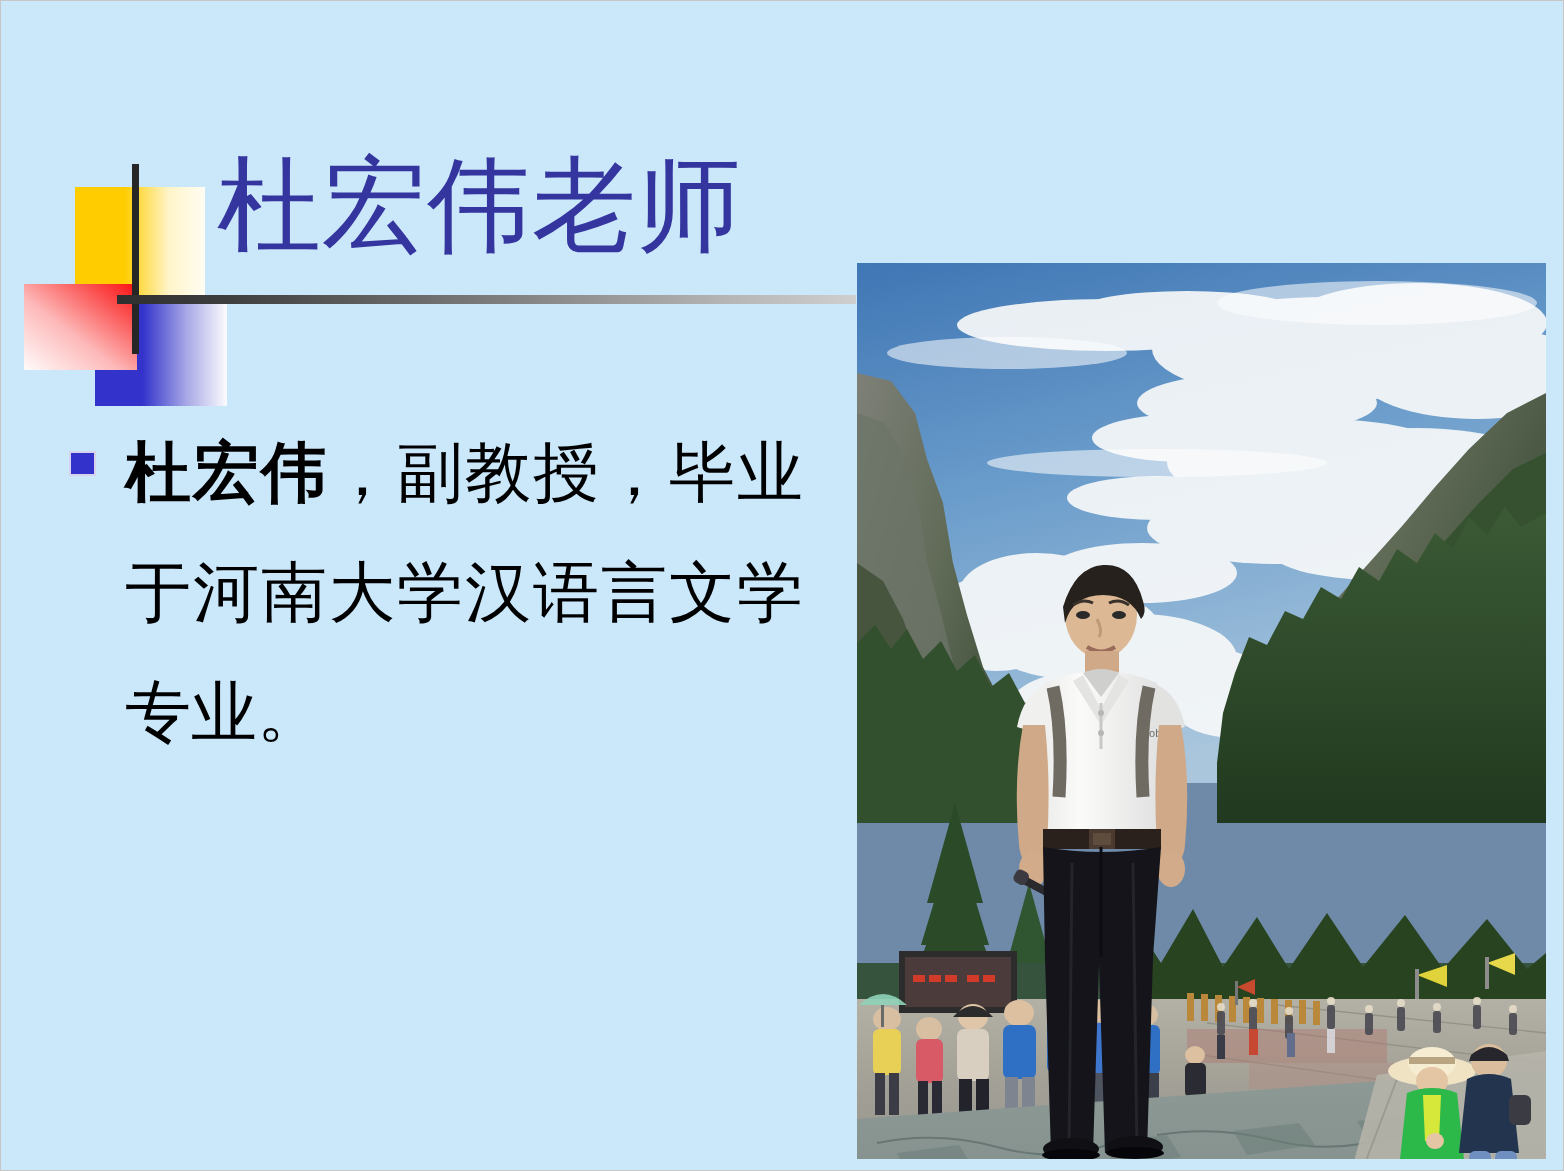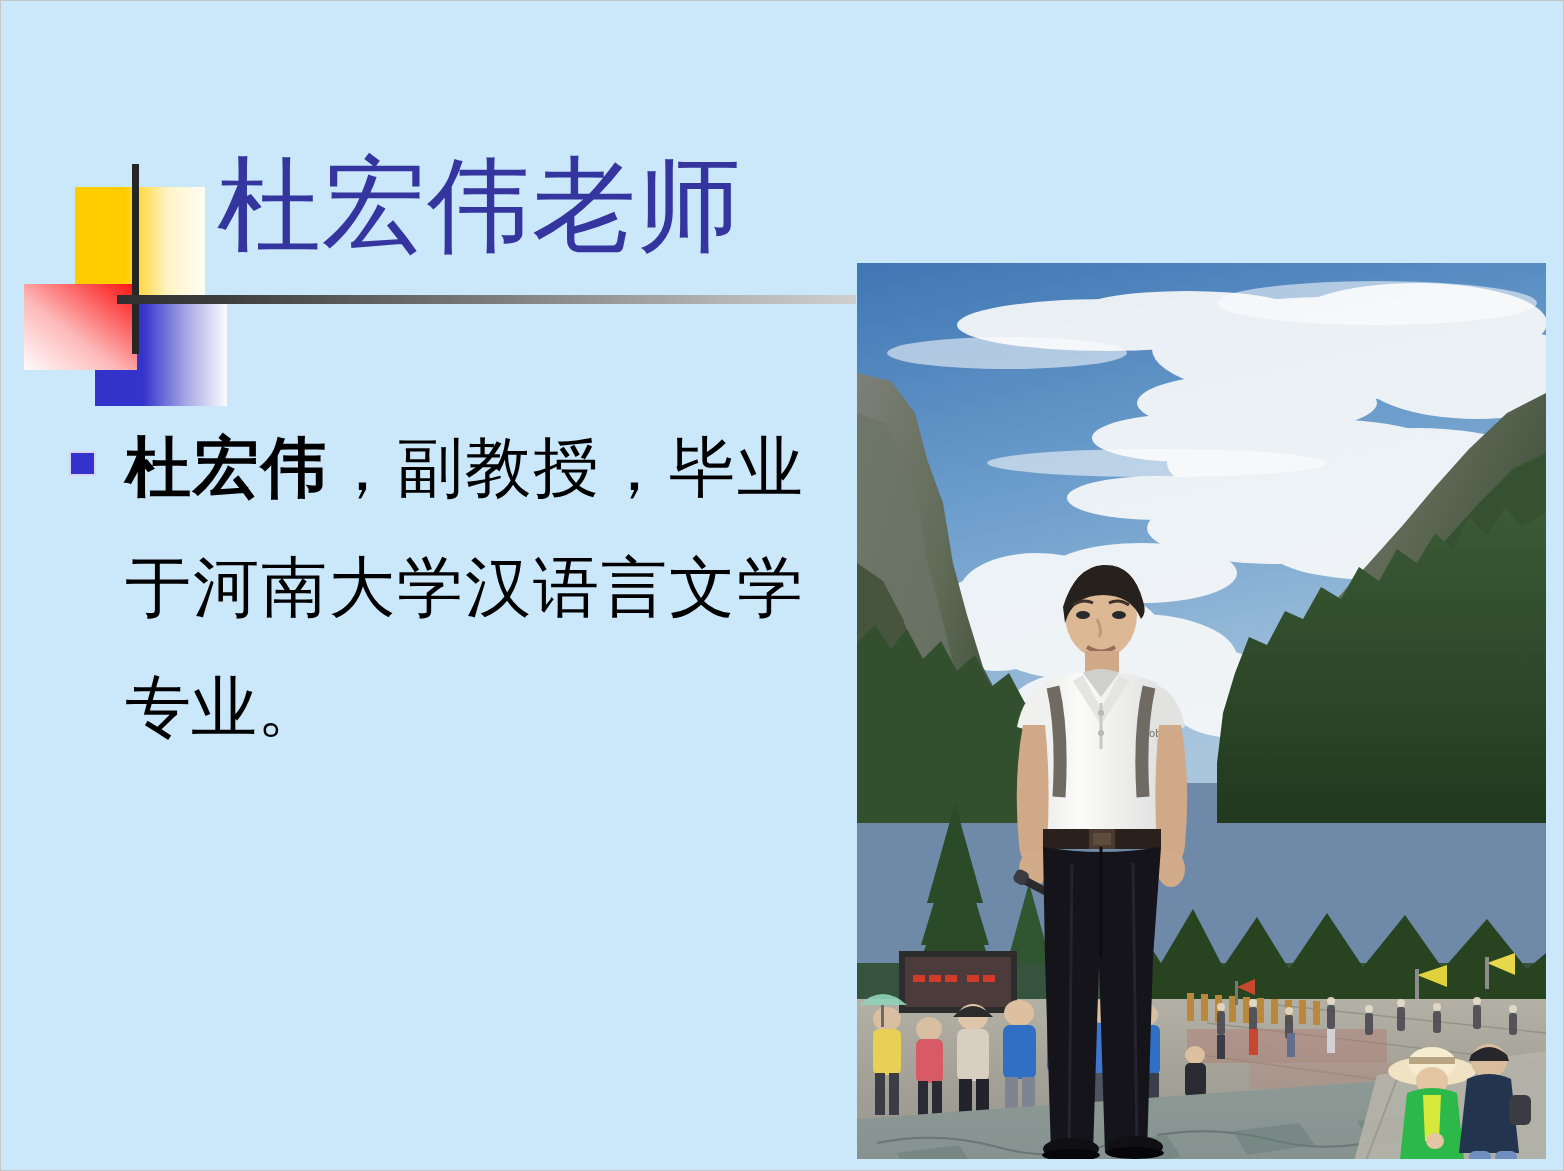--- a/index.html
+++ b/index.html
@@ -107,21 +107,21 @@
     box-sizing: border-box;
   }
   .bullet-text {
     display: block;
     margin-left: 62px;
     font-size: 66px;
     line-height: 1.82;
     color: #000000;
     text-align: justify;
     text-align-last: left;
-    font-family: Liberation Mono, monospace;
+    font-family: Liberation Serif, serif;
   }
   .bullet-text b {
     font-weight: bold;
   }
 
   
   .photo {
     position: absolute;
     left: 856px;
     top: 262px;

